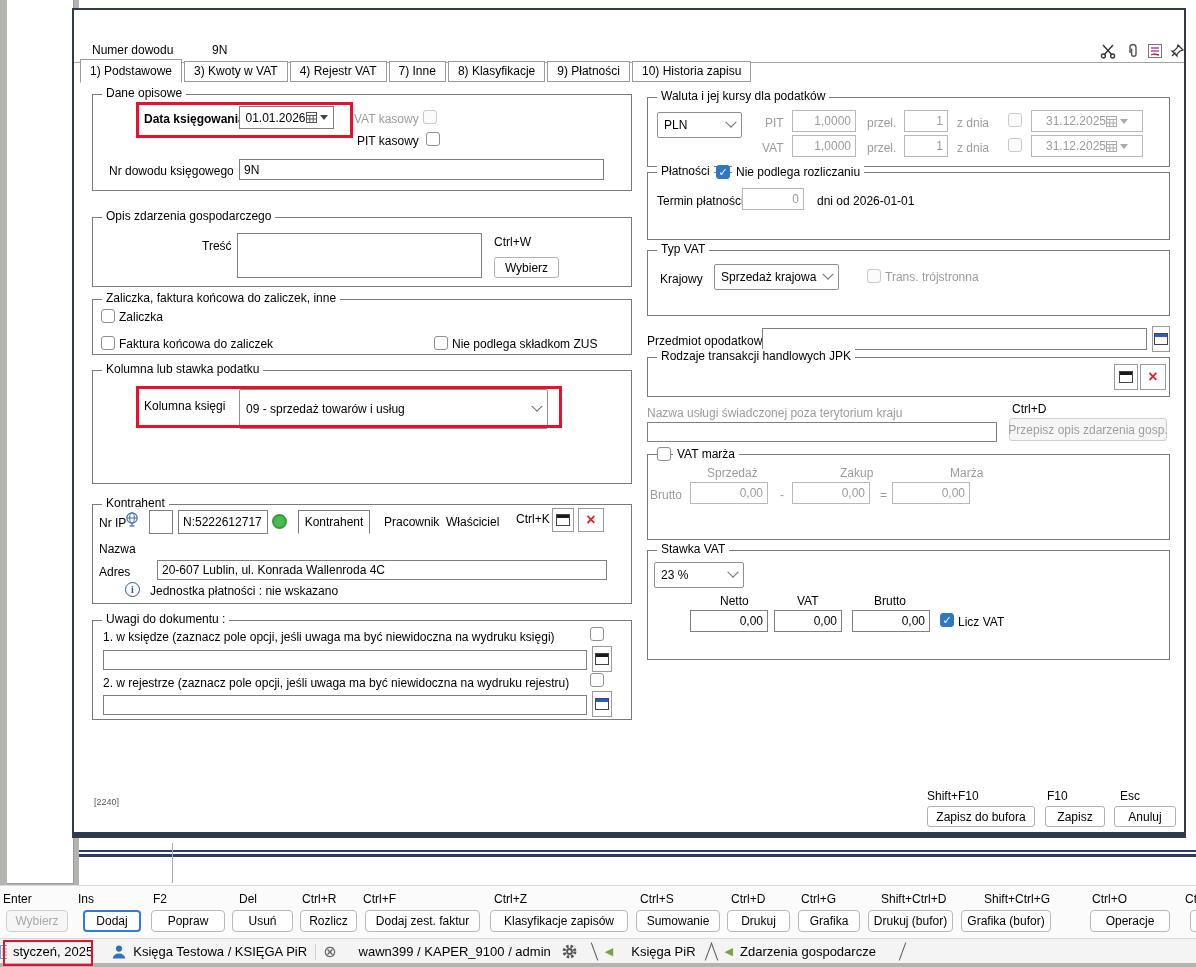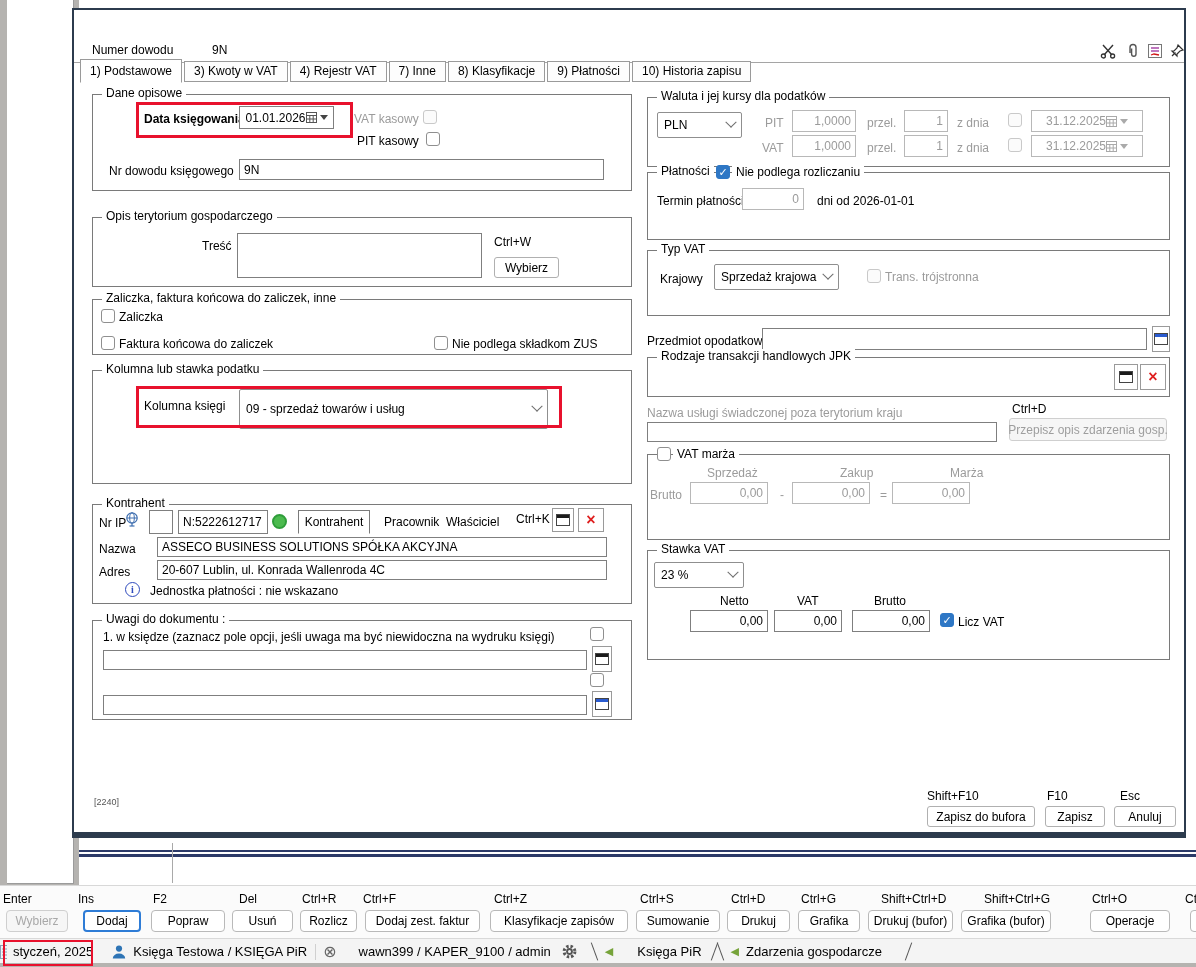--- a/index.html
+++ b/index.html
@@ -149,21 +149,21 @@
   </div>
   <div class="annot" style="left:62px;top:92px;width:211px;height:30px"></div>
   <span class="lbl glbl" style="left:280px;top:102px">VAT kasowy</span>
   <div class="cb dis" style="left:349px;top:100px"></div>
   <span class="lbl" style="left:283px;top:124px">PIT kasowy</span>
   <div class="cb" style="left:352px;top:122px"></div>
   <span class="lbl" style="left:35px;top:154px">Nr dowodu księgowego</span>
   <div class="inp" style="left:165px;top:149px;width:365px;height:21px">9N</div>
 
   <div class="fs" style="left:18px;top:207px;width:540px;height:70px"></div>
-  <span class="leg" style="left:28px;top:199px">Opis terytorium gospodarczego</span>
+  <span class="leg" style="left:28px;top:199px">Opis zdarzenia gospodarczego</span>
   <span class="lbl" style="left:128px;top:229px">Treść</span>
   <div class="txtarea" style="left:163px;top:223px;width:245px;height:45px"></div>
   <span class="lbl" style="left:420px;top:225px">Ctrl+W</span>
   <div class="btn" style="left:420px;top:247px;width:65px;height:21px">Wybierz</div>
 
   <div class="fs" style="left:18px;top:289px;width:540px;height:56px"></div>
   <span class="leg" style="left:28px;top:281px">Zaliczka, faktura końcowa do zaliczek, inne</span>
   <div class="cb" style="left:27px;top:299px"></div>
   <span class="lbl" style="left:45px;top:300px">Zaliczka</span>
   <div class="cb" style="left:27px;top:326px"></div>
@@ -199,36 +199,36 @@
   <span class="lbl" style="left:310px;top:505px">Pracownik</span>
   <span class="lbl" style="left:372px;top:505px">Właściciel</span>
   <span class="lbl" style="left:442px;top:502px">Ctrl+K</span>
   <div class="winbtn" style="left:478px;top:498px;width:22px;height:24px">
       <span class="wi dark">
         <i></i>
       </span>
     </div>
   <div class="xbtn" style="left:504px;top:498px;width:26px;height:24px"></div>
   <span class="lbl" style="left:25px;top:532px">Nazwa</span>
-  <div class="inp" style="left:83px;top:527px;width:450px;height:20px">ASSECO BUSINESS SOLUTIONS SPÓŁKA AKCYJNA</div>
   <span class="lbl" style="left:25px;top:555px">Adres</span>
   <div class="inp" style="left:83px;top:550px;width:450px;height:20px">20-607 Lublin, ul. Konrada Wallenroda 4C</div>
   <span class="infoic" style="left:51px;top:572px">i</span>
   <span class="lbl" style="left:76px;top:574px">Jednostka płatności : nie wskazano</span>
 
   <div class="fs" style="left:18px;top:610px;width:540px;height:100px"></div>
   <span class="leg" style="left:28px;top:602px">Uwagi do dokumentu :</span>
   <span class="lbl" style="left:29px;top:620px">1. w księdze (zaznacz pole opcji, jeśli uwaga ma być niewidoczna na wydruku księgi)</span>
   <div class="cb" style="left:516px;top:617px"></div>
   <div class="inp" style="left:29px;top:640px;width:484px;height:20px"></div>
   <div class="winbtn" style="left:518px;top:636px;width:20px;height:26px">
       <span class="wi dark">
         <i></i>
       </span>
     </div>
+  <span class="lbl" style="left:29px;top:666px">2. w rejestrze (zaznacz pole opcji, jeśli uwaga ma być niewidoczna na wydruku rejestru)</span>
   <div class="cb" style="left:516px;top:663px"></div>
   <div class="inp" style="left:29px;top:685px;width:484px;height:20px"></div>
   <div class="winbtn" style="left:518px;top:681px;width:20px;height:26px">
       <span class="wi blue">
         <i></i>
       </span>
     </div>
 
   <div class="fs" style="left:573px;top:87px;width:523px;height:70px"></div>
   <span class="leg" style="left:583px;top:79px">Waluta i jej kursy dla podatków</span>
@@ -403,21 +403,21 @@
   <span style="margin-left:22px">wawn399 / KAPER_9100 / admin</span>
   <span style="margin-left:10px">
     <svg width="17" height="17" viewBox="0 0 17 17">
         <circle cx="8.5" cy="8.5" r="5.4" fill="none" stroke="#555" stroke-width="3" stroke-dasharray="2.4 1.9"></circle>
         <circle cx="8.5" cy="8.5" r="3.4" fill="#555"></circle>
         <circle cx="8.5" cy="8.5" r="1.5" fill="#f4f4f4"></circle>
       </svg>
   </span>
   <span class="slash l" style="margin-left:16px"></span>
   <span class="backarr" style="margin-left:10px">◀</span>
-  <span style="margin-left:24px">Księga PiR</span>
+  <span style="margin-left:18px">Księga PiR</span>
   <span class="slash r" style="margin-left:12px"></span>
   <span class="slash l" style="margin-left:5px"></span>
   <span class="backarr" style="margin-left:10px">◀</span>
   <span style="margin-left:7px">Zdarzenia gospodarcze</span>
   <span class="slash r" style="margin-left:26px"></span>
 </div>
 <div class="annot" style="left:3px;top:940px;width:86px;height:22px;border-width:2px"></div>
 <div class="bottom-strip"></div>
 
 </body></html>

